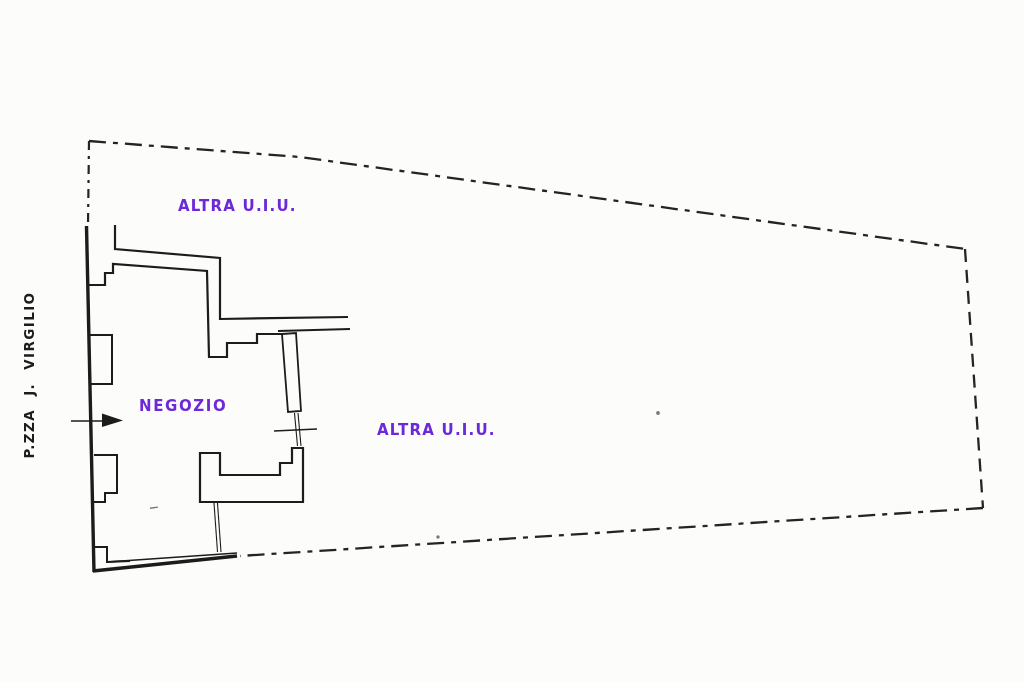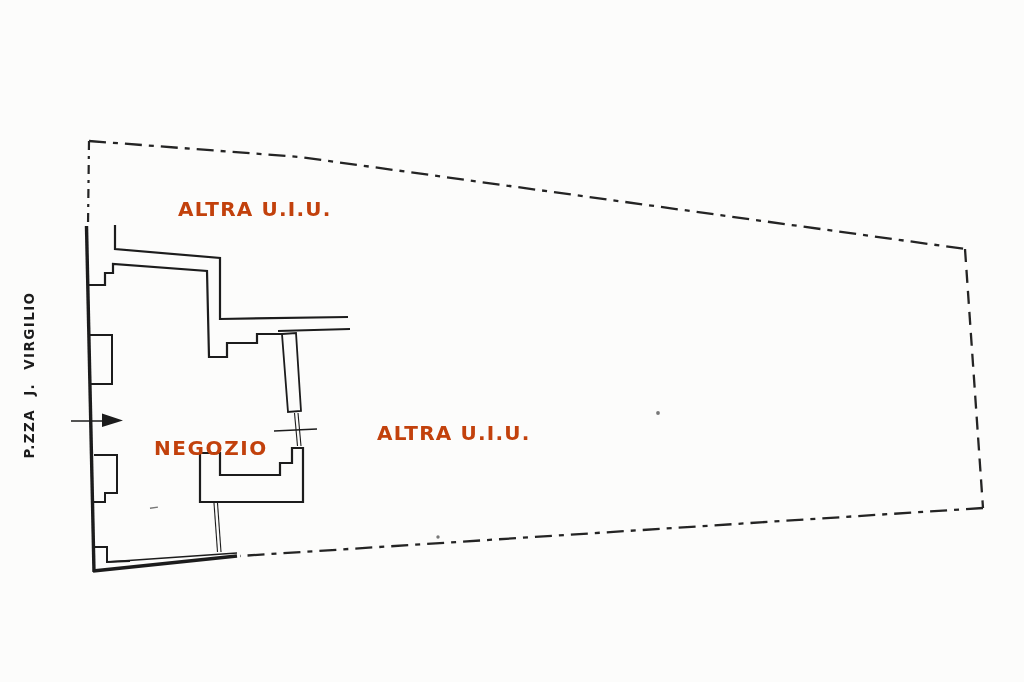--- a/index.html
+++ b/index.html
@@ -16,22 +16,22 @@
   }
   .plan-canvas {
     position: absolute;
     left: 0;
     top: 0;
     width: 1024px;
     height: 682px;
   }
   .plan-label {
     position: absolute;
-    color: #c2410c;
-    font-size: 20px;
+    color: #6d28d9;
+    font-size: 15px;
     font-weight: 600;
     letter-spacing: 1.2px;
     white-space: nowrap;
     -webkit-font-smoothing: antialiased;
   }
   .plan-label.unit {
     letter-spacing: 1.6px;
   }
   .street-label {
     position: absolute;
@@ -89,19 +89,19 @@
 
     <g fill="#777777">
       <circle cx="438" cy="537" r="1.7"></circle>
       <circle cx="658" cy="413" r="1.9"></circle>
       <rect x="150" y="507" width="8" height="1.4" transform="rotate(-8 154 508)"></rect>
     </g>
   </svg>
 
   <div class="plan-label" style="left:178px; top:197px;">ALTRA U.I.U.</div>
 
-  <div class="plan-label unit" style="left:154px; top:397px;margin-top:39px;">NEGOZIO</div>
+  <div class="plan-label unit" style="left:139px; top:397px;">NEGOZIO</div>
 
   <div class="plan-label" style="left:377px; top:421px;">ALTRA U.I.U.</div>
 
   <div class="street-label">P.ZZA J. VIRGILIO</div>
 
 </div>
 
 </body></html>

